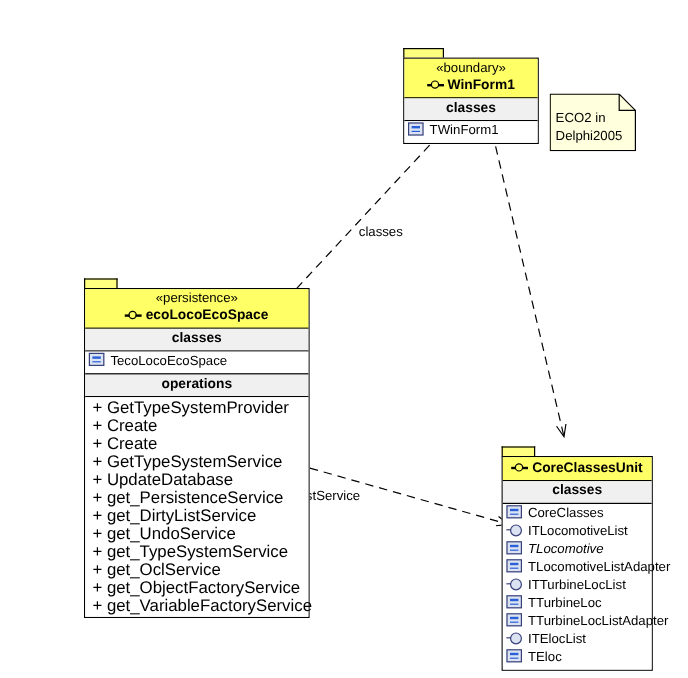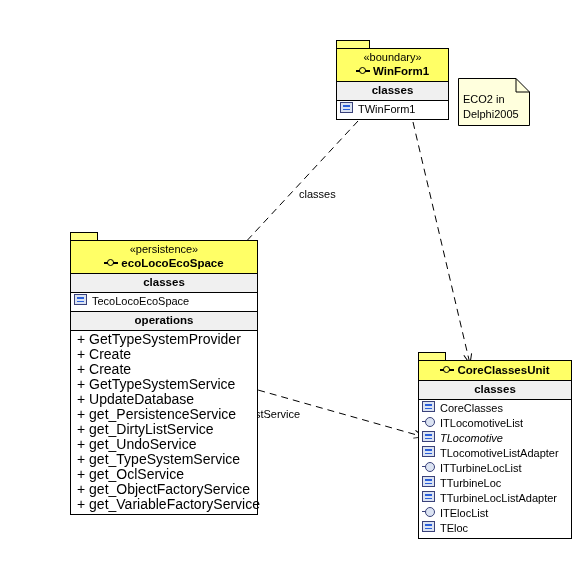--- a/index.html
+++ b/index.html
@@ -295,21 +295,21 @@
         <div class="op">+ get_DirtyListService</div>
         <div class="op">+ get_UndoService</div>
         <div class="op">+ get_TypeSystemService</div>
         <div class="op">+ get_OclService</div>
         <div class="op">+ get_ObjectFactoryService</div>
         <div class="op">+ get_VariableFactoryService</div>
       </div>
     </div>
   </div>
 
-  <div class="pkg" style="left:418px; top:352px; width:154px;">
+  <div class="pkg" style="left:418px; top:372px; width:126px;">
     <div class="pkg-tab" style="width:28px;"></div>
     <div class="pkg-body">
       <div class="pkg-head">
         <div class="pkg-title">
           <span class="iface-glyph">
             <span class="stem-l"></span>
               <span class="ring"></span>
               <span class="stem-r"></span>
           </span>
           <span>CoreClassesUnit</span>

